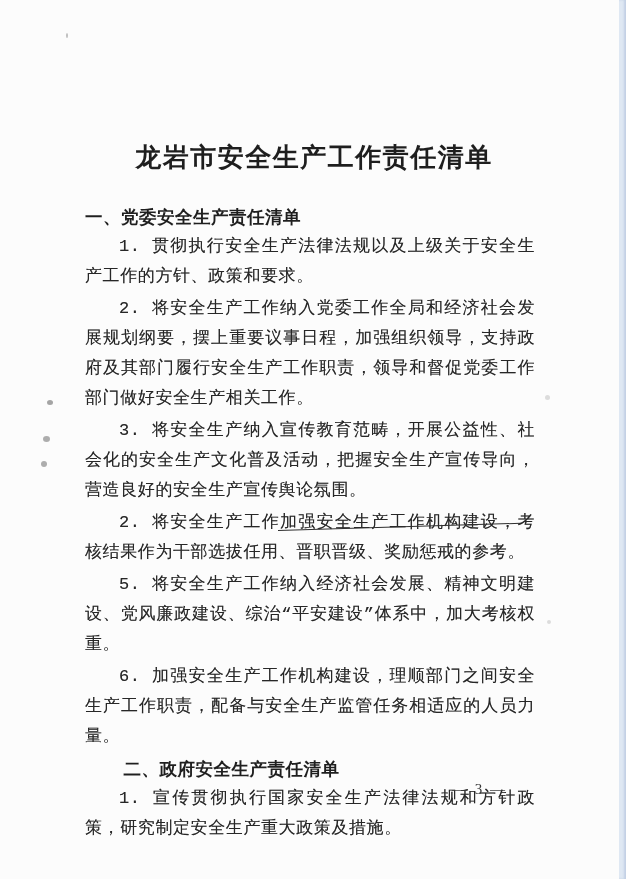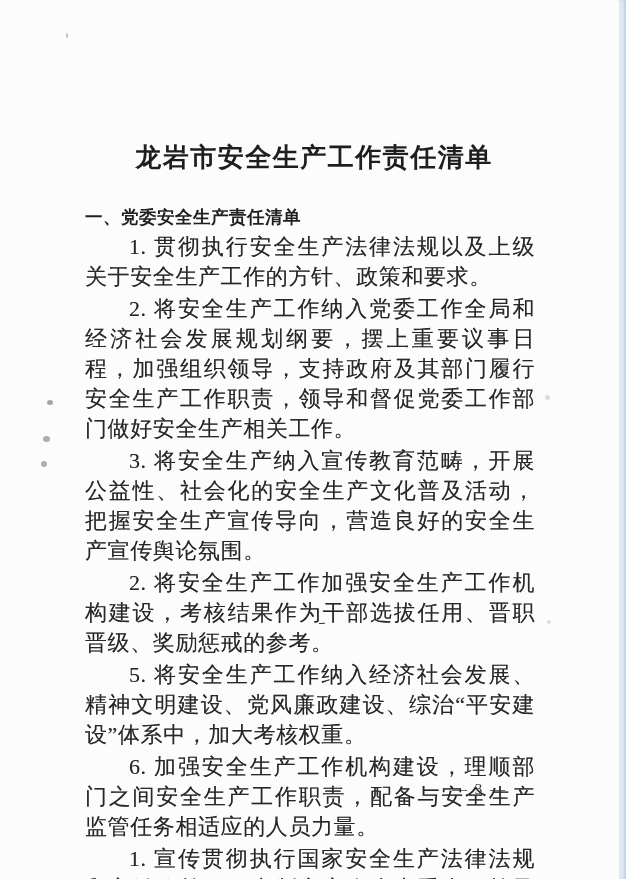--- a/index.html
+++ b/index.html
@@ -41,26 +41,27 @@
     font-size: 17.5px;
     font-weight: 700;
     line-height: 30px;
     letter-spacing: 0.5px;
     color: #1f1f1f;
   }
   .sec-indent { text-indent: 2.2em; }
 
   .content p {
     margin: 0 8px 2px 0;
-    font-size: 22px;
+    font-size: 17px;
     line-height: 30px;
     letter-spacing: 0.6px;
     text-align: justify;
     text-indent: 2em;
     text-shadow: 0 0 0.5px rgba(45,45,45,0.45);
+    font-family: Liberation Mono, monospace;
   }
 
   .hand-underline { position: relative; }
   .hand-underline::after {
     content: "";
     position: absolute;
     left: -2px;
     right: -4px;
     bottom: 1px;
     height: 4px;
@@ -104,20 +105,21 @@
   <h1 class="doc-title">龙岩市安全生产工作责任清单</h1>
 
   <div class="content">
     <h2 class="sec-heading">一、党委安全生产责任清单</h2>
     <p>1. 贯彻执行安全生产法律法规以及上级关于安全生产工作的方针、政策和要求。</p>
     <p>2. 将安全生产工作纳入党委工作全局和经济社会发展规划纲要，摆上重要议事日程，加强组织领导，支持政府及其部门履行安全生产工作职责，领导和督促党委工作部门做好安全生产相关工作。</p>
     <p>3. 将安全生产纳入宣传教育范畴，开展公益性、社会化的安全生产文化普及活动，把握安全生产宣传导向，营造良好的安全生产宣传舆论氛围。</p>
     <p><span>2. 将安全生产工作</span><span class="hand-underline">加强安全生产工作机构建设，</span><span>考核结果作为干部选拔任用、晋职晋级、奖励惩戒的参考。</span></p>
     <p>5. 将安全生产工作纳入经济社会发展、精神文明建设、党风廉政建设、综治“平安建设”体系中，加大考核权重。</p>
     <p>6. 加强安全生产工作机构建设，理顺部门之间安全生产工作职责，配备与安全生产监管任务相适应的人员力量。</p>
+    <h2 class="sec-heading sec-indent">二、政府安全生产责任清单</h2>
     <p>1. 宣传贯彻执行国家安全生产法律法规和方针政策，研究制定安全生产重大政策及措施。</p>
   </div>
 
   <div class="page-number">— 3 —</div>
 
   <i class="speck" style="left:47px; top:400px; width:6px; height:5px; opacity:.5;"></i>
   <i class="speck" style="left:43px; top:436px; width:7px; height:6px; opacity:.45;"></i>
   <i class="speck" style="left:41px; top:461px; width:6px; height:6px; opacity:.45;"></i>
   <i class="speck" style="left:66px; top:33px; width:2px; height:5px; opacity:.35;"></i>
   <i class="speck" style="left:545px; top:395px; width:5px; height:5px; opacity:.18;"></i>

